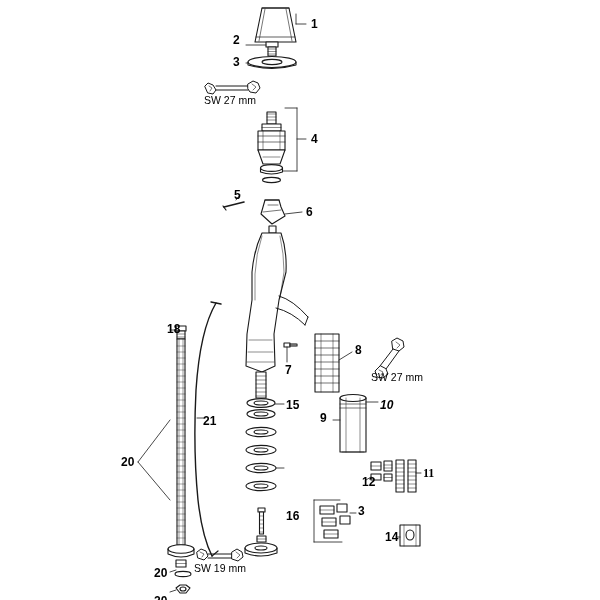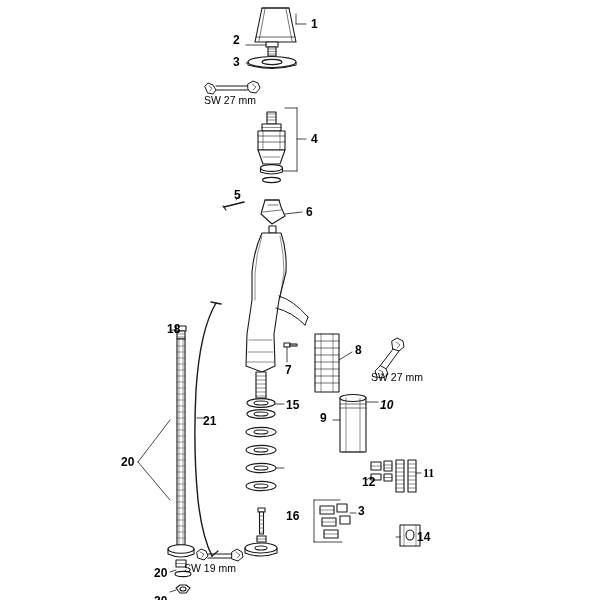--- a/index.html
+++ b/index.html
@@ -325,26 +325,26 @@
   <div class="callout" style="left:311px; top:133px;">4</div>
   <div class="callout" style="left:234px; top:189px;">5</div>
   <div class="callout" style="left:306px; top:206px;">6</div>
   <div class="callout" style="left:285px; top:364px;">7</div>
   <div class="callout" style="left:355px; top:344px;">8</div>
   <div class="callout" style="left:320px; top:412px;">9</div>
   <div class="callout" style="left:380px; top:399px;font-style:italic;">10</div>
   <div class="callout" style="left:423px; top:467px;font-family:Liberation Serif, serif;">11</div>
   <div class="callout" style="left:362px; top:476px;">12</div>
   <div class="callout" style="left:358px; top:505px;">3</div>
-  <div class="callout" style="left:385px; top:531px;margin-left:32px;">14</div>
+  <div class="callout" style="left:385px; top:531px;">14</div>
   <div class="callout" style="left:286px; top:399px;">15</div>
   <div class="callout" style="left:286px; top:462px;margin-top:48px;">16</div>
   <div class="callout" style="left:121px; top:456px;">20</div>
   <div class="callout" style="left:167px; top:323px;">18</div>
   <div class="callout" style="left:154px; top:567px;">20</div>
   <div class="callout" style="left:154px; top:595px;text-decoration:underline;">20</div>
   <div class="callout" style="left:203px; top:415px;">21</div>
 
   <div class="toollabel" style="left:204px; top:95px;">SW 27 mm</div>
   <div class="toollabel" style="left:371px; top:372px;">SW 27 mm</div>
-  <div class="toollabel" style="left:184px; top:563px;">SW 19 mm</div>
+  <div class="toollabel" style="left:194px; top:563px;">SW 19 mm</div>
 
 </div>
 
 </body></html>

